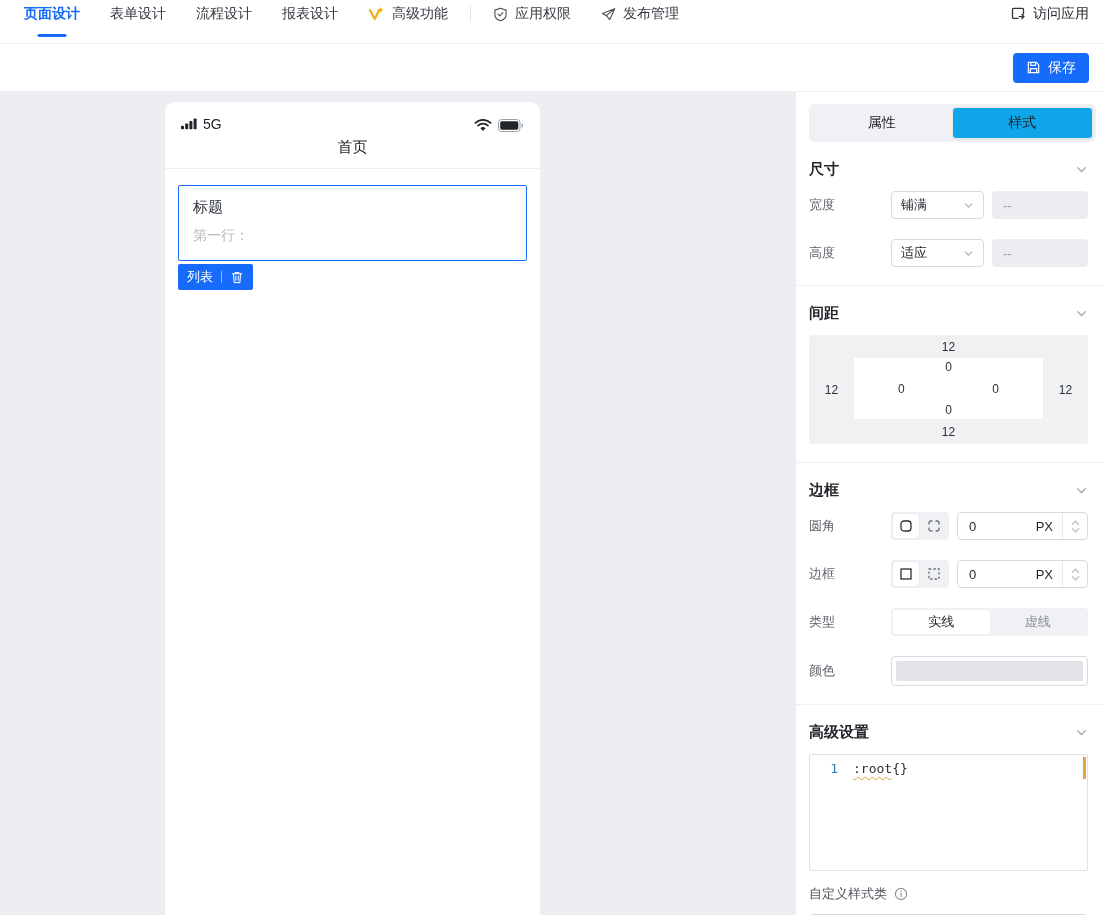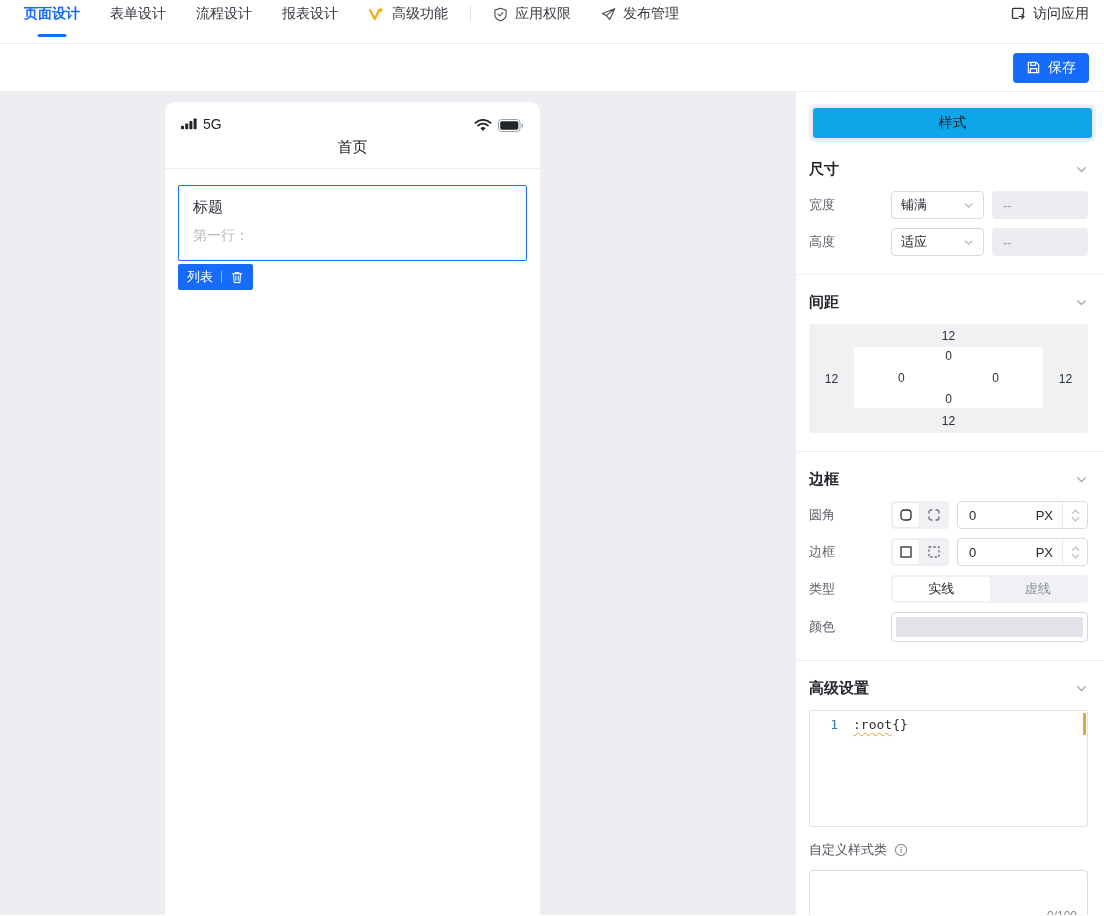--- a/index.html
+++ b/index.html
@@ -53,21 +53,21 @@
     display:flex; height:38px; }
   .panel-tab { flex:1; display:flex; align-items:center; justify-content:center; font-size:14px;
     color:#23262d; font-weight:500; border-radius:4px; cursor:pointer; }
   .panel-tab.active { background:#0ea5e9; border:1px solid #e7e9ed; box-shadow:0 1px 2px rgba(0,0,0,.04); }
 
   .section { padding:12px 16px 16px 13px; }
   .sec-head { display:flex; align-items:center; justify-content:space-between; font-size:15px;
     font-weight:bold; color:#22252b; height:22px; margin:4px 0 11px; cursor:pointer; }
   .hr { height:1px; background:#eef0f3; }
 
-  .row { display:flex; align-items:center; margin-bottom:9px; }
+  .row { display:flex; align-items:center; margin-bottom:20px; }
   .row:last-child { margin-bottom:2px; }
   .row-label { width:82px; flex-shrink:0; font-size:13px; color:#5f636b; }
   .row-ctl { flex:1; display:flex; align-items:center; gap:8px; }
 
   .select { width:93px; height:28px; border:1px solid #d8dade; border-radius:4px; background:#fff;
     display:flex; align-items:center; justify-content:space-between; padding:0 9px; font-size:13px;
     color:#23262d; cursor:pointer; }
   .dis-input { flex:1; height:28px; background:#ebedf1; border-radius:4px; display:flex;
     align-items:center; padding:0 11px; font-size:13px; color:#9aa0a8; }
 
@@ -241,20 +241,21 @@
               </svg>
           </span>
         </div>
       </div>
     </div>
   </div>
 
   <div class="panel">
 
     <div class="panel-tabs">
+      <div class="panel-tab">属性</div>
       <div class="panel-tab active">样式</div>
     </div>
 
     <div class="section">
       <div class="sec-head">
         <span>尺寸</span>
         <span class="icon">
           <svg width="13" height="13" viewBox="0 0 12 12" fill="none" stroke="#a9aeb6" stroke-width="1.3" stroke-linecap="round">
               <path d="M2.5 4.4 L6 7.9 L9.5 4.4"></path>
             </svg>

